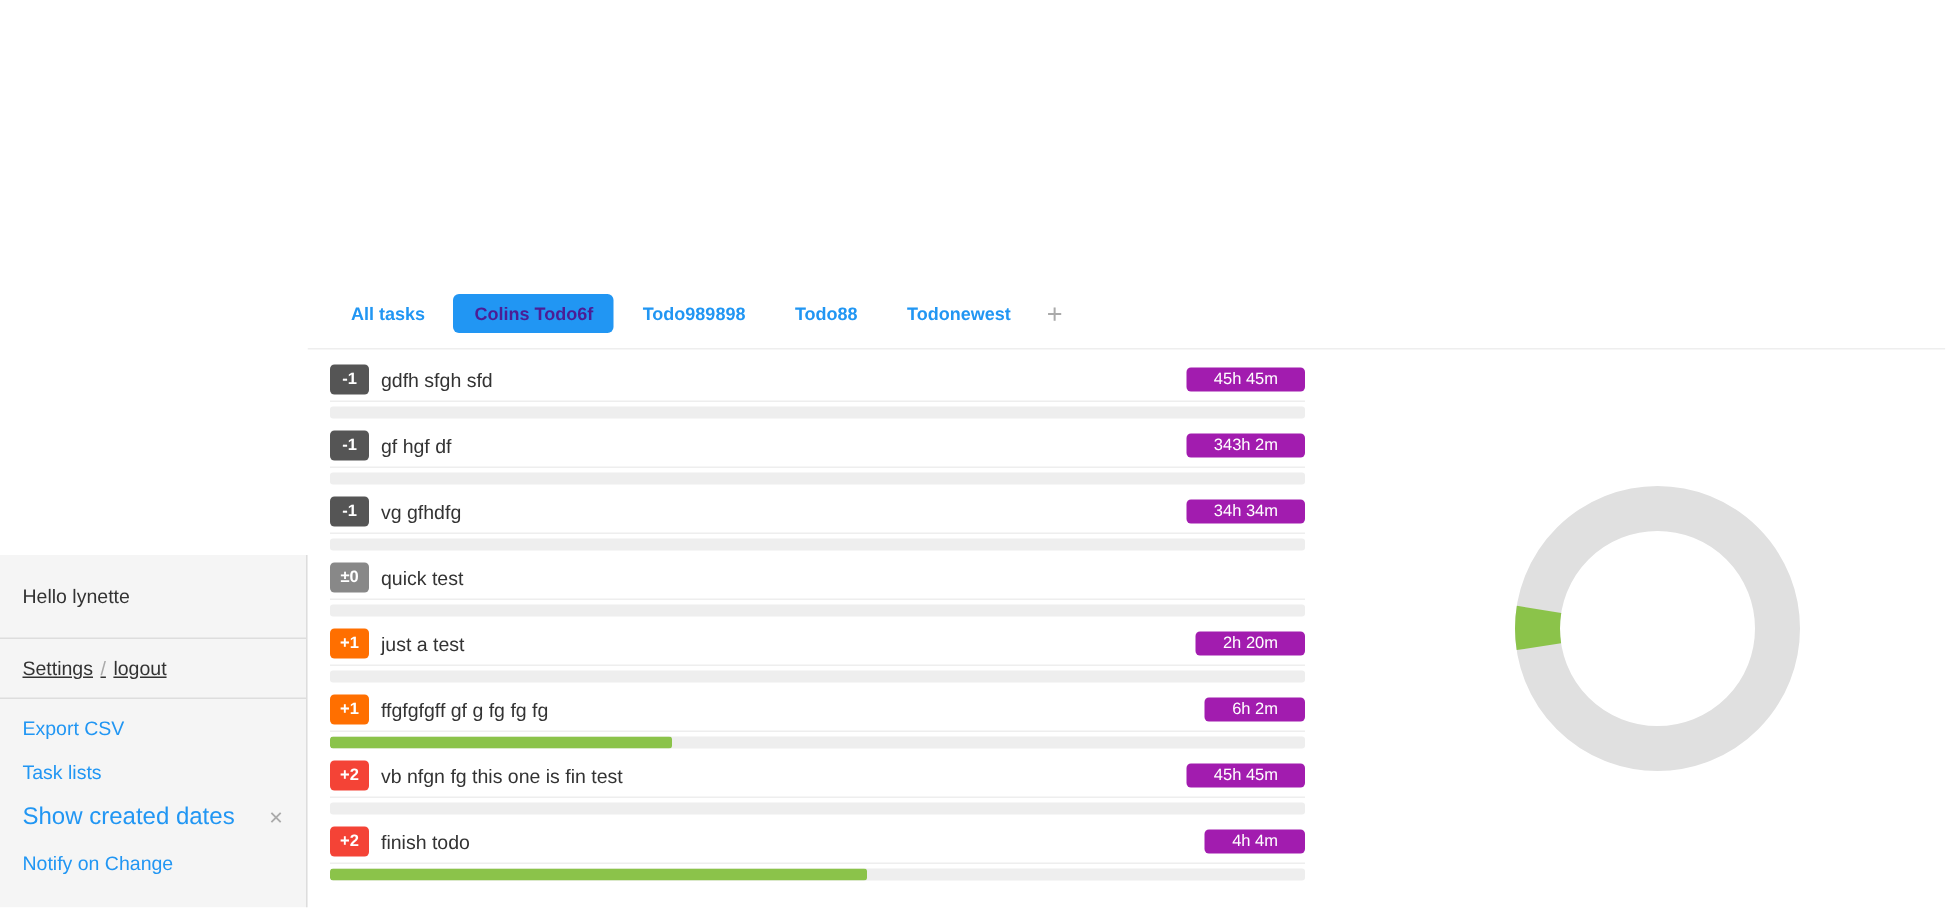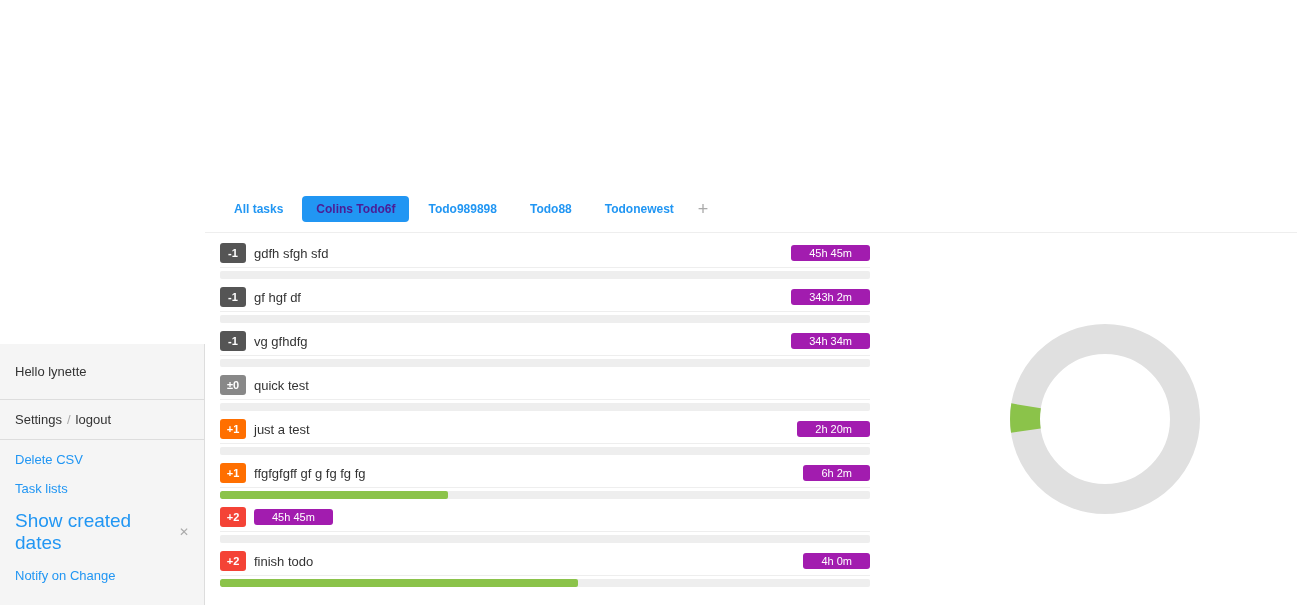--- a/index.html
+++ b/index.html
@@ -7,24 +7,24 @@
     
     .app-container { display: flex; height: 605px; overflow: hidden; align-items: flex-end; }
     
     
     .sidebar { width: 205px; min-width: 205px; background: #f5f5f5; border-right: 1px solid #ddd; padding: 15px 0; }
     .sidebar-hello { padding: 5px 15px 15px; font-size: 13px; color: #333; }
     .sidebar-divider { border: none; border-top: 1px solid #ddd; margin: 5px 0; }
     .sidebar-item { padding: 7px 15px; cursor: pointer; }
     .sidebar-item a { color: #2196F3; text-decoration: none; font-size: 13px; }
     .sidebar-item-row { display: flex; align-items: center; justify-content: space-between; padding: 7px 15px; }
-    .sidebar-item-row a { color: #2196F3; text-decoration: none; font-size: 19px; }
+    .sidebar-item-row a { color: #2196F3; text-decoration: none; font-size: 16px; }
     .sidebar-close-x { color: #aaa; font-size: 12px; cursor: pointer; }
     .sidebar-slash { color: #aaa; margin: 0 5px; }
-    .sidebar-settings-row { display: flex; align-items: center; padding: 7px 15px; }
+    .sidebar-settings-row { display: flex; align-items: center; padding: 7px 15px; text-decoration: underline; }
 
     
     .main { flex: 1; display: flex; flex-direction: column; overflow: hidden; }
     
     
     .tabs-bar { display: flex; align-items: center; padding: 10px 15px; border-bottom: 1px solid #eee; gap: 5px; }
     .tab { padding: 6px 14px; border-radius: 4px; cursor: pointer; font-size: 12px; color: #2196F3; text-decoration: none; font-weight: bold; }
     .tab.active { background: #2196F3; color: #4c1d95; border-radius: 4px; }
     .tab-add { color: #aaa; font-size: 18px; cursor: pointer; padding: 0 5px; }
     
@@ -64,21 +64,21 @@
   <div class="sidebar">
     <div class="sidebar-hello">Hello lynette</div>
     <hr class="sidebar-divider">
     <div class="sidebar-settings-row">
       <a>Settings</a>
       <span class="sidebar-slash">/</span>
       <a>logout</a>
     </div>
     <hr class="sidebar-divider">
     <div class="sidebar-item">
-      <a>Delete CSV</a>
+      <a>Export CSV</a>
     </div>
     <div class="sidebar-item">
       <a>Task lists</a>
     </div>
     <div class="sidebar-item-row">
       <a>Show created dates</a>
       <span class="sidebar-close-x">✕</span>
     </div>
     <div class="sidebar-item">
       <a>Notify on Change</a>
@@ -146,29 +146,30 @@
       <span class="task-name">ffgfgfgff gf g fg fg fg</span>
       <span class="task-time">6h 2m</span>
     </div>
     <div class="task-progress-bar">
       <div class="task-progress-fill" style="width:35%"></div>
     </div>
   </div>
           <div class="task-item">
     <div class="task-row">
       <span class="task-badge positive2">+2</span>
+      <span class="task-name">vb nfgn fg this one is fin test</span>
       <span class="task-time">45h 45m</span>
     </div>
     <div class="task-progress-empty"></div>
   </div>
           <div class="task-item">
     <div class="task-row">
       <span class="task-badge positive2">+2</span>
       <span class="task-name">finish todo</span>
-      <span class="task-time">4h 0m</span>
+      <span class="task-time">4h 4m</span>
     </div>
     <div class="task-progress-bar">
       <div class="task-progress-fill" style="width:55%"></div>
     </div>
   </div>
         </div>
 
       <div class="stats-panel">
         <div class="donut-container">
           <svg class="donut-svg" viewBox="0 0 220 220">

